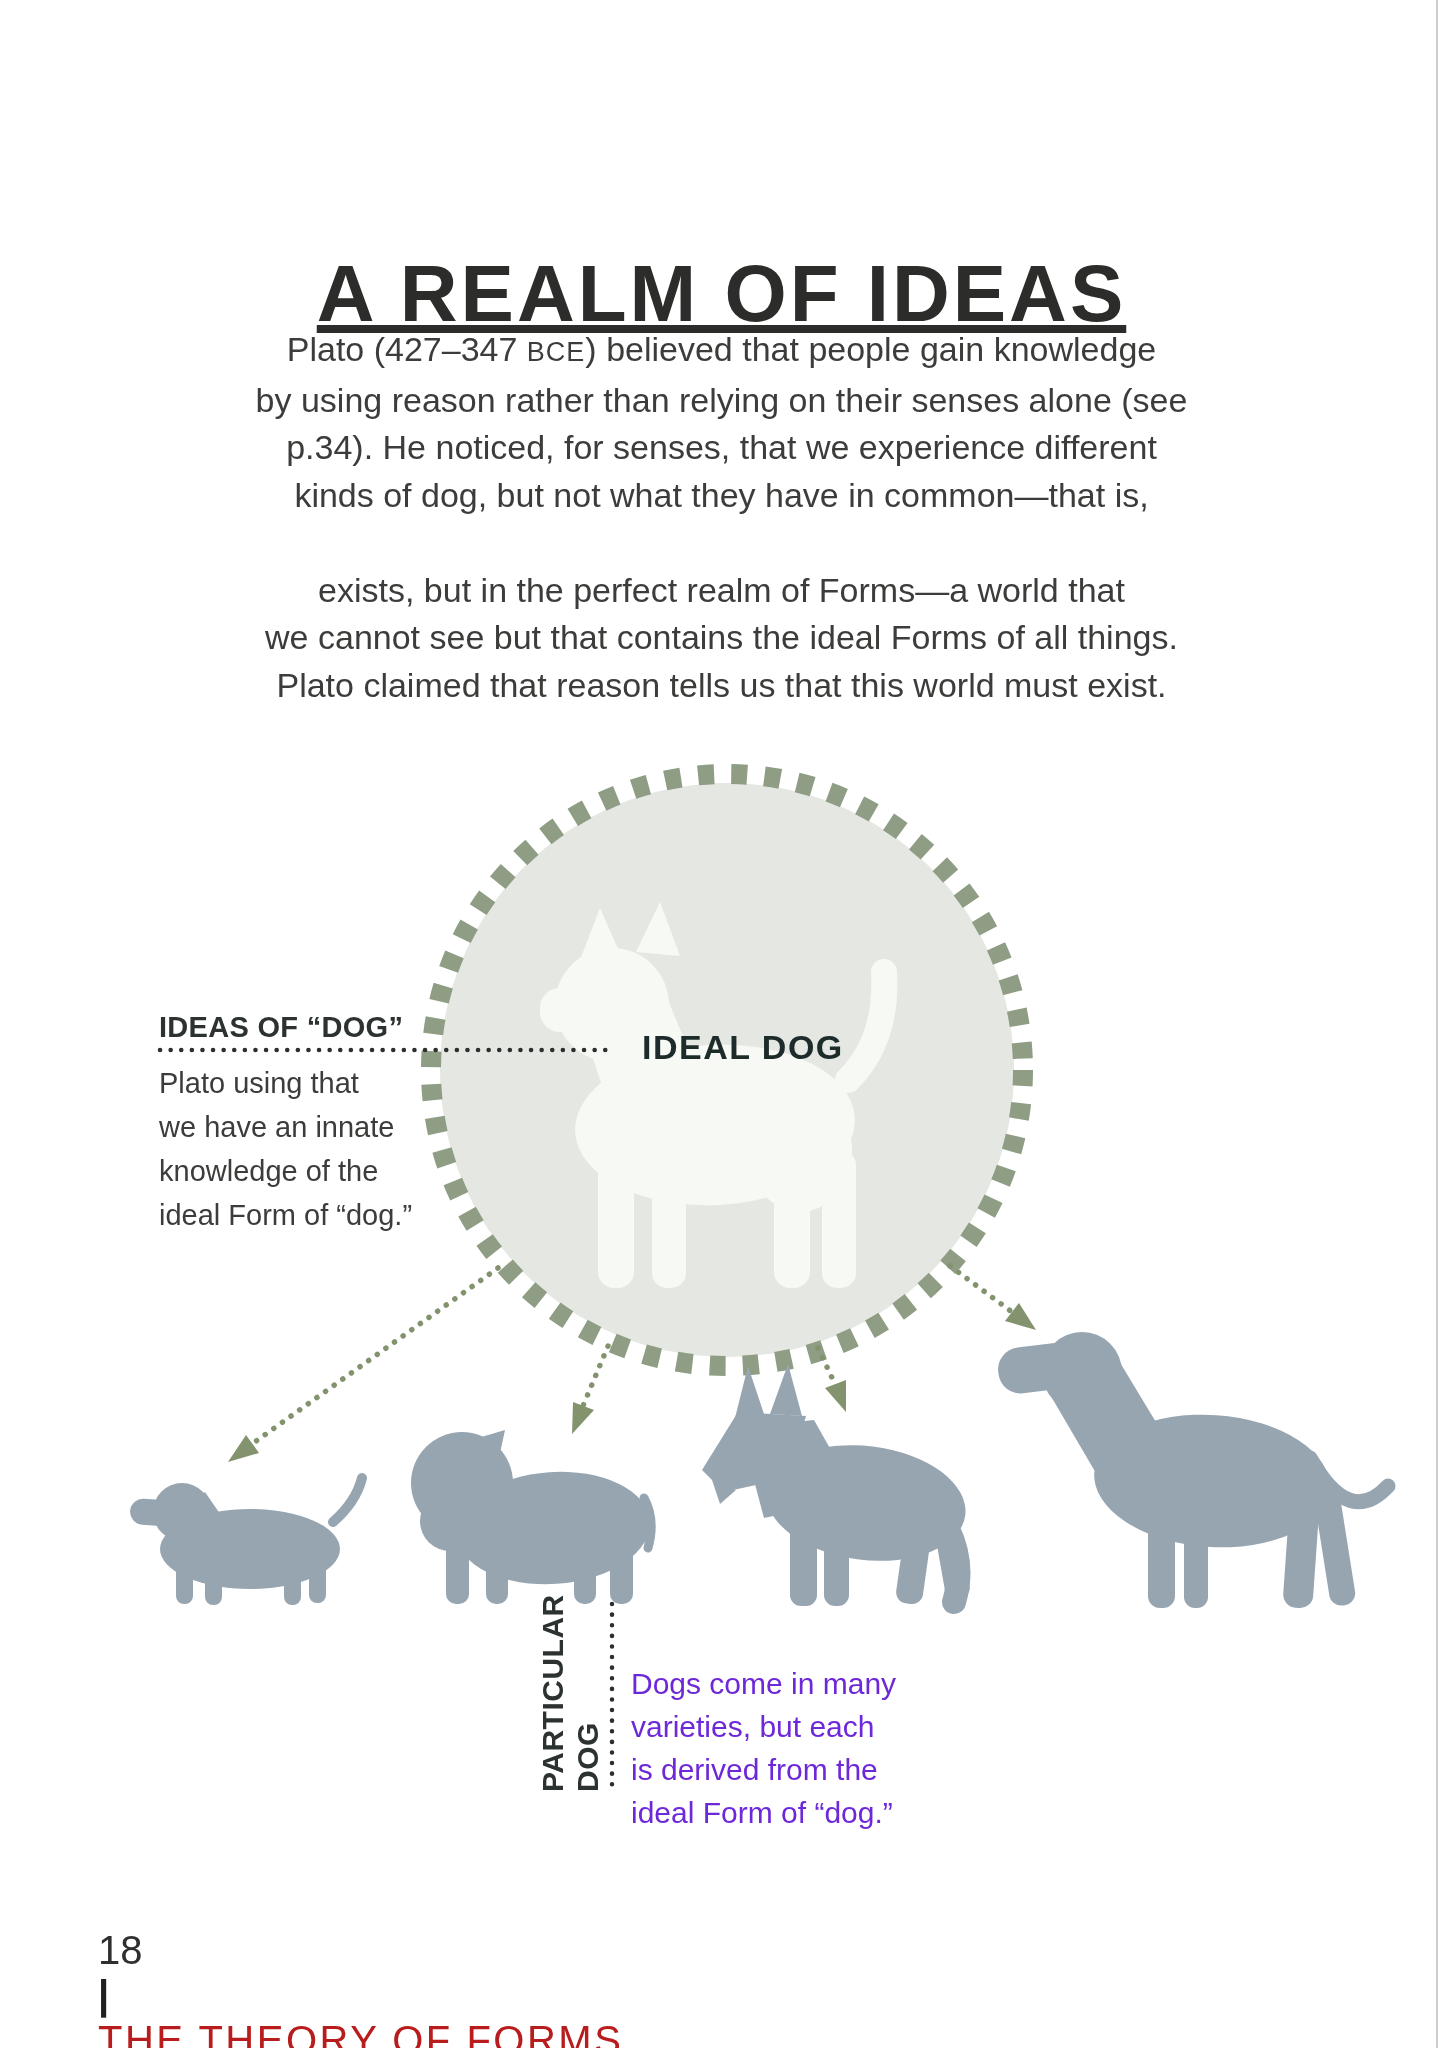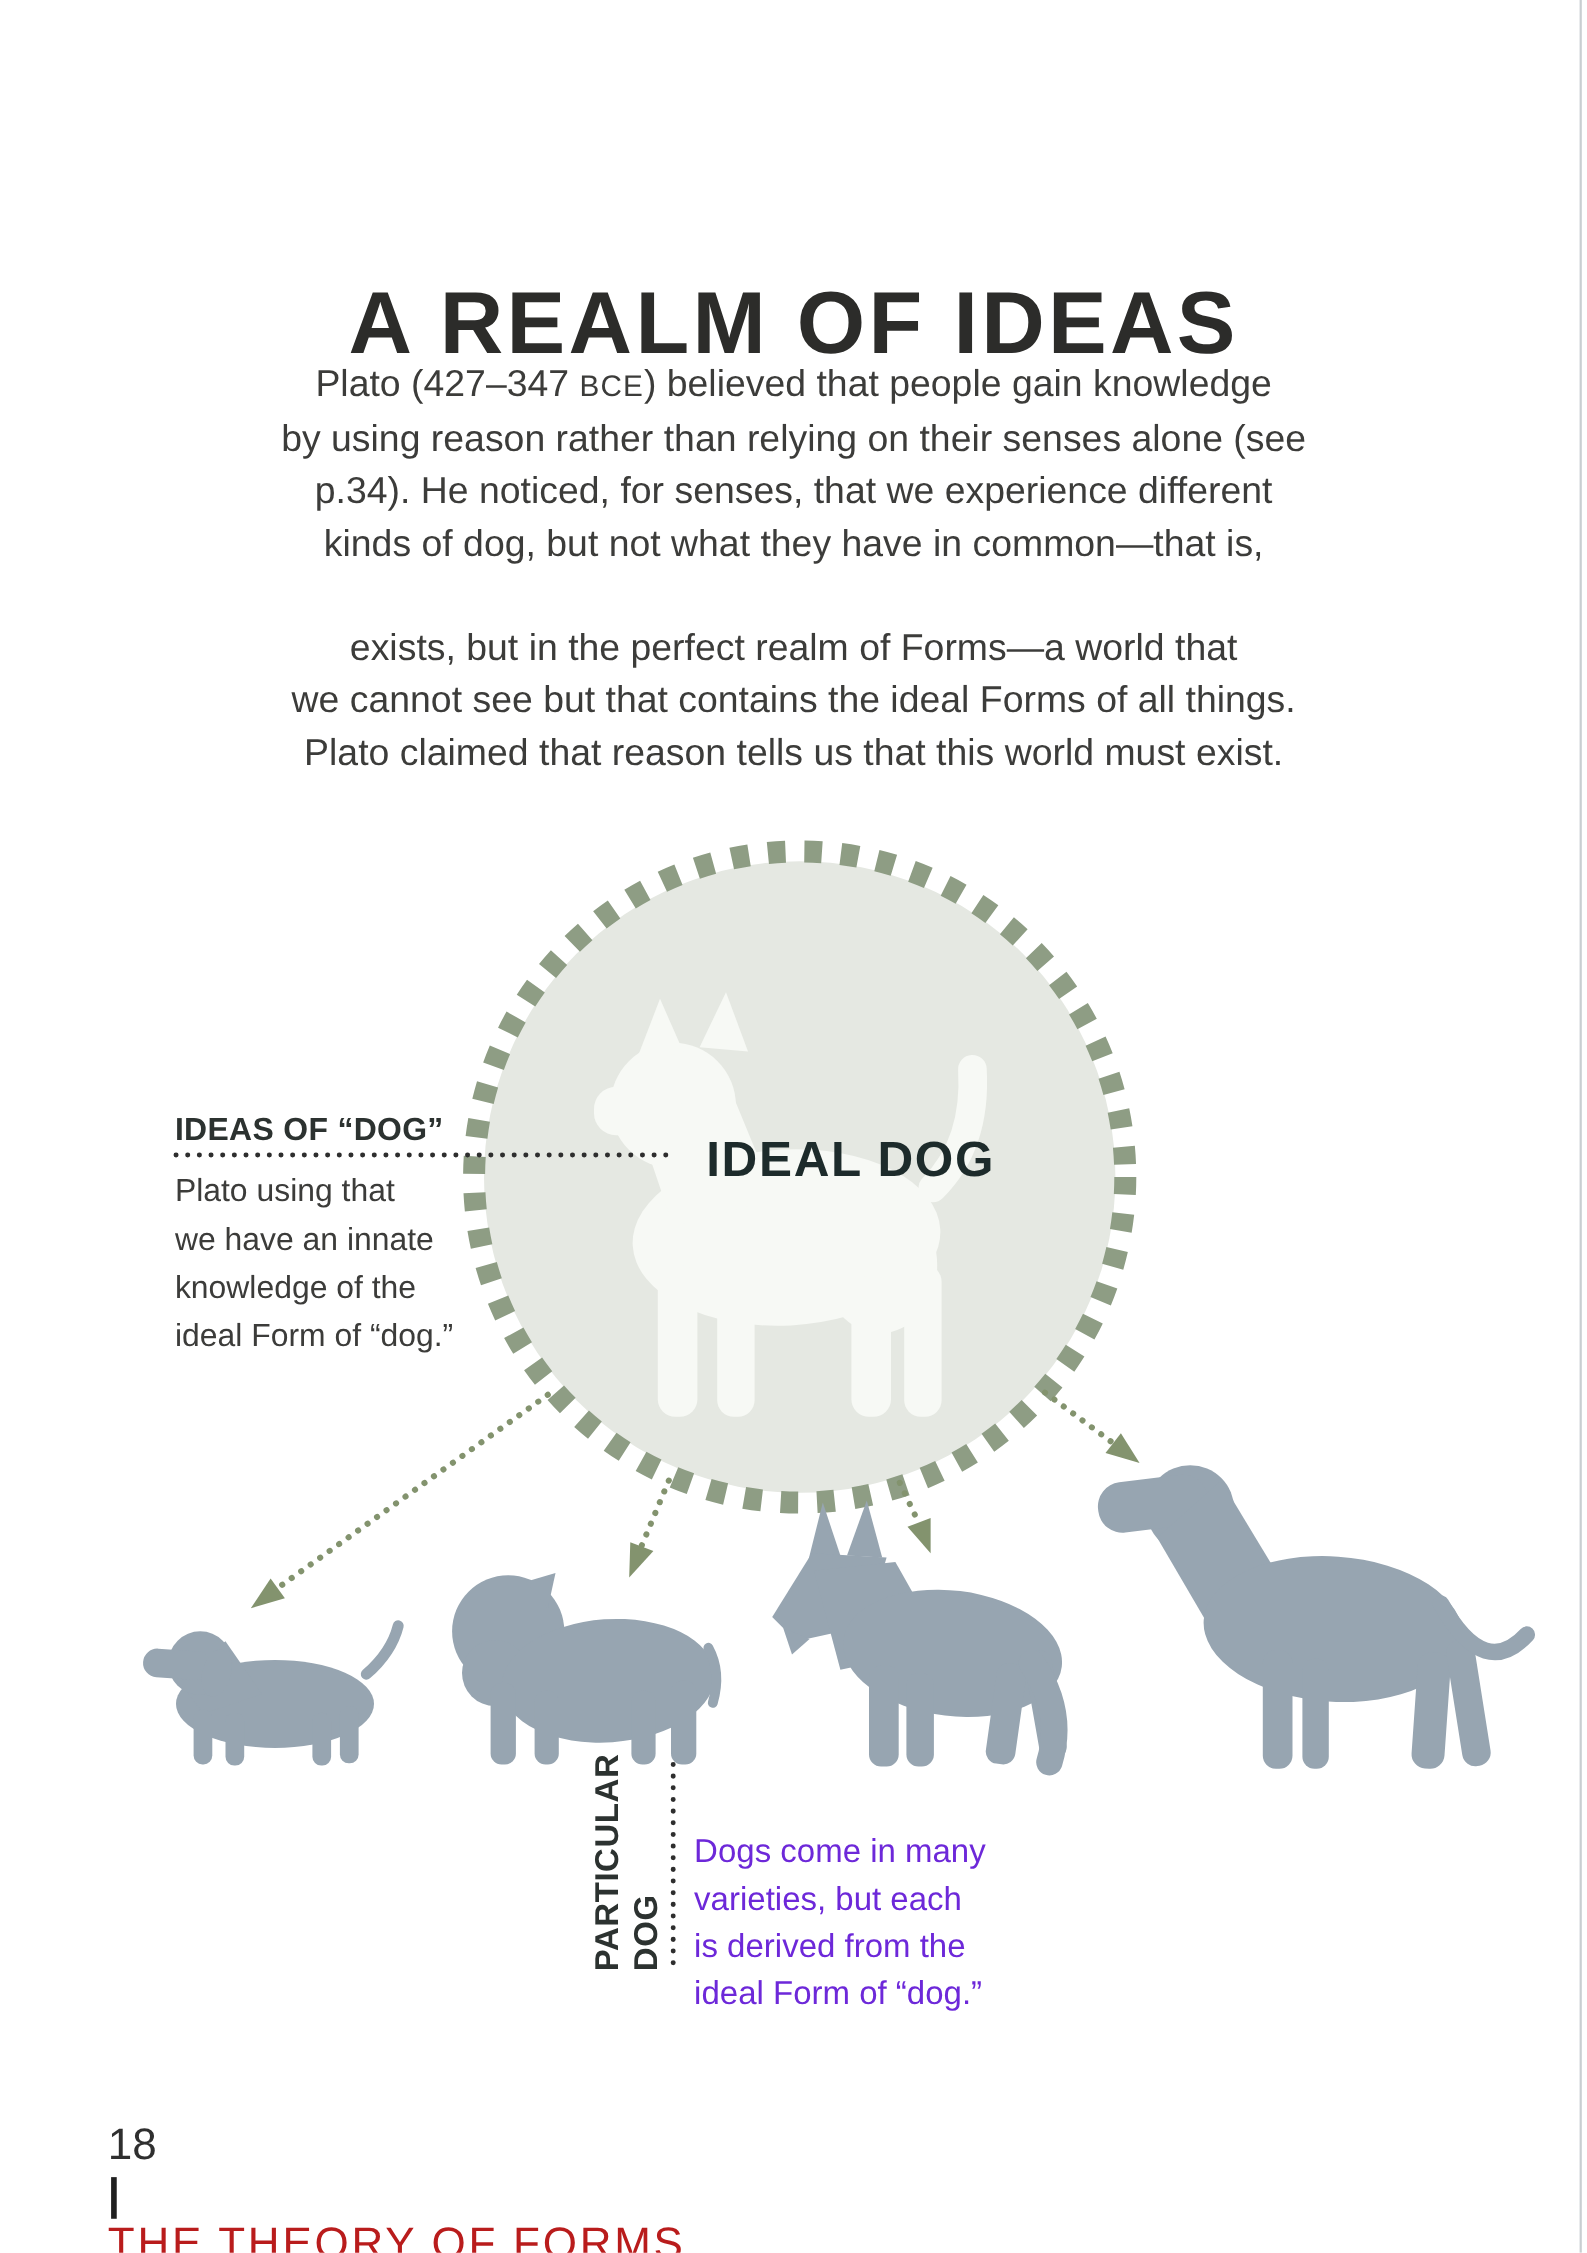--- a/index.html
+++ b/index.html
@@ -1,25 +1,25 @@
 <!DOCTYPE html>
 <html><head>
 <meta charset="utf-8">
 <style>
   html,body{margin:0;padding:0;background:#ffffff;}
   body{width:1443px;height:2048px;position:relative;overflow:hidden;
        font-family:"Liberation Sans",sans-serif;color:#3c3c3a;}
   .abs{position:absolute;}
   #page-title{top:194px;left:0;width:1443px;text-align:center;
-    font-size:80px;font-weight:700;letter-spacing:3px;color:#2c2c2a;}
+    font-size:80px;font-weight:700;letter-spacing:3px;color:#2c2c2a;text-decoration:underline;}
   #intro{top:326px;left:50%;transform:translateX(-50%);width:1150px;
     font-size:34px;line-height:47.5px;text-align:center;color:#3c3c3a;}
   #intro .bce{font-size:27px;letter-spacing:1px;}
   #diagram-svg{top:0;left:0;}
-  #ideal-dog-label{top:1028px;left:642px;font-size:45px;font-weight:700;
+  #ideal-dog-label{top:1028px;left:642px;font-size:34px;font-weight:700;
     letter-spacing:1.5px;color:#1d2b2b;}
   #form-heading{top:1011px;left:159px;font-size:29px;font-weight:700;
     letter-spacing:.3px;color:#2c3230;}
   #form-body{top:1061px;left:159px;font-size:29px;line-height:44px;color:#3c3c3a;}
   #caption-body{top:1662px;left:631px;font-size:30px;line-height:43px;color:#6d28d9;}
   .vlabel{font-size:30px;font-weight:700;color:#2c3230;letter-spacing:.5px;
     text-align:left;white-space:nowrap;}
   #vlabel-1{top:1695px;left:473px;width:160px;height:34px;transform:rotate(-90deg);}
   #vlabel-2{top:1743px;left:556px;width:64px;height:34px;transform:rotate(-90deg);}
   #footer{top:1928px;left:85px;font-size:40px;display:flex;align-items:baseline;flex-direction:column;}

